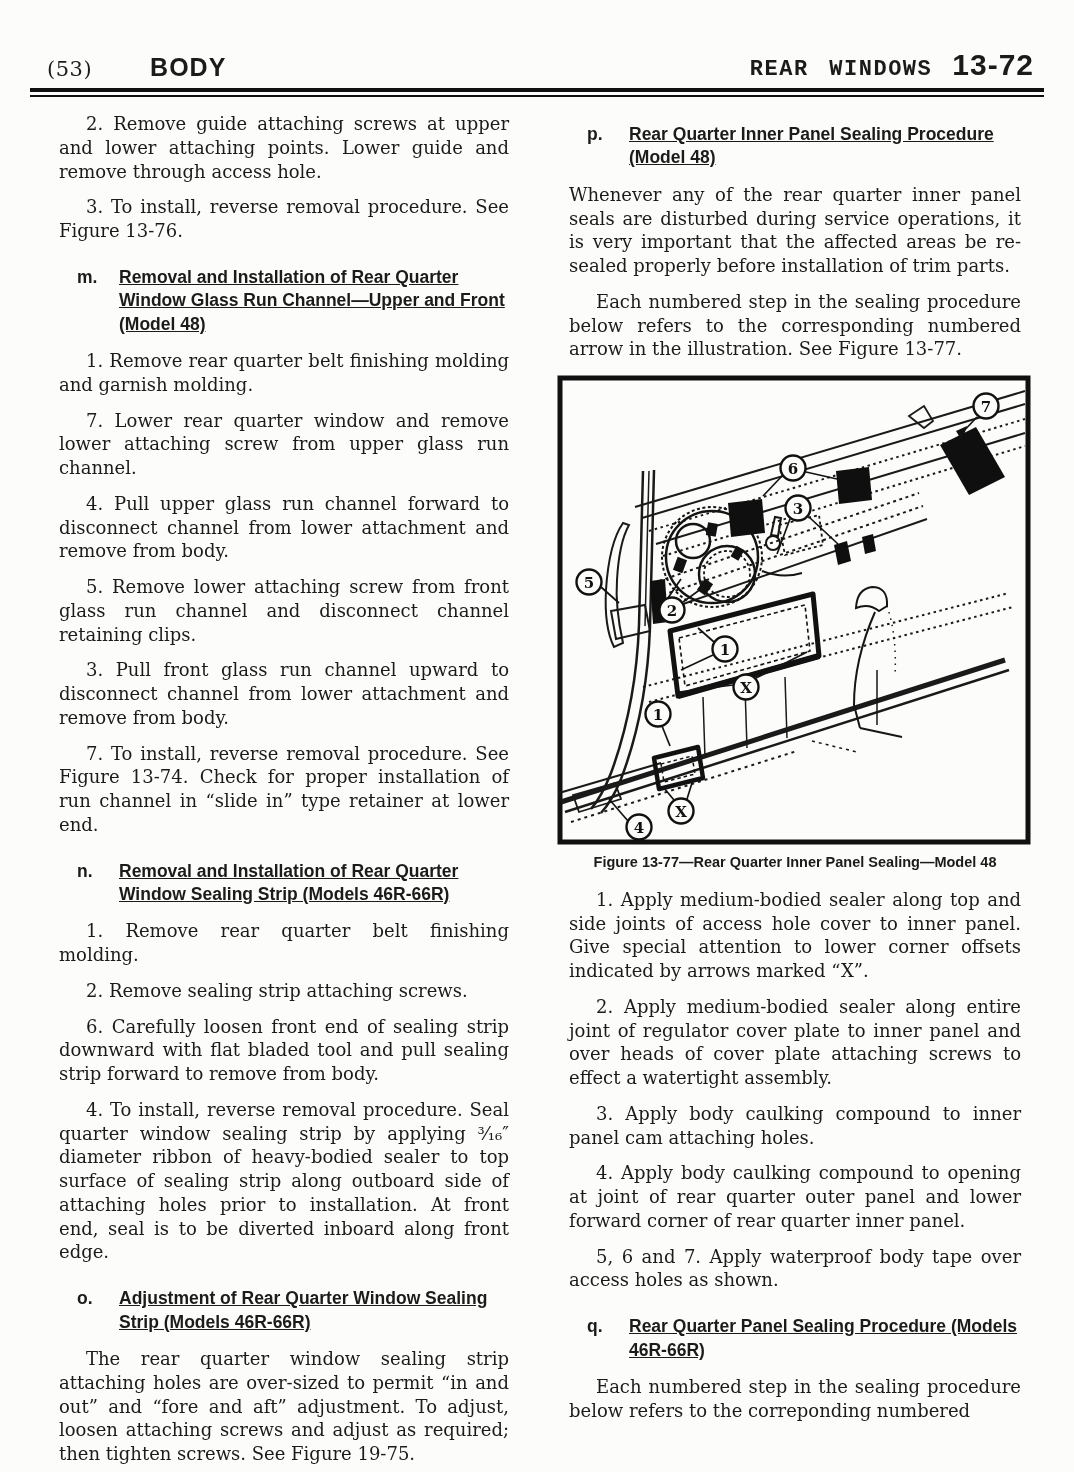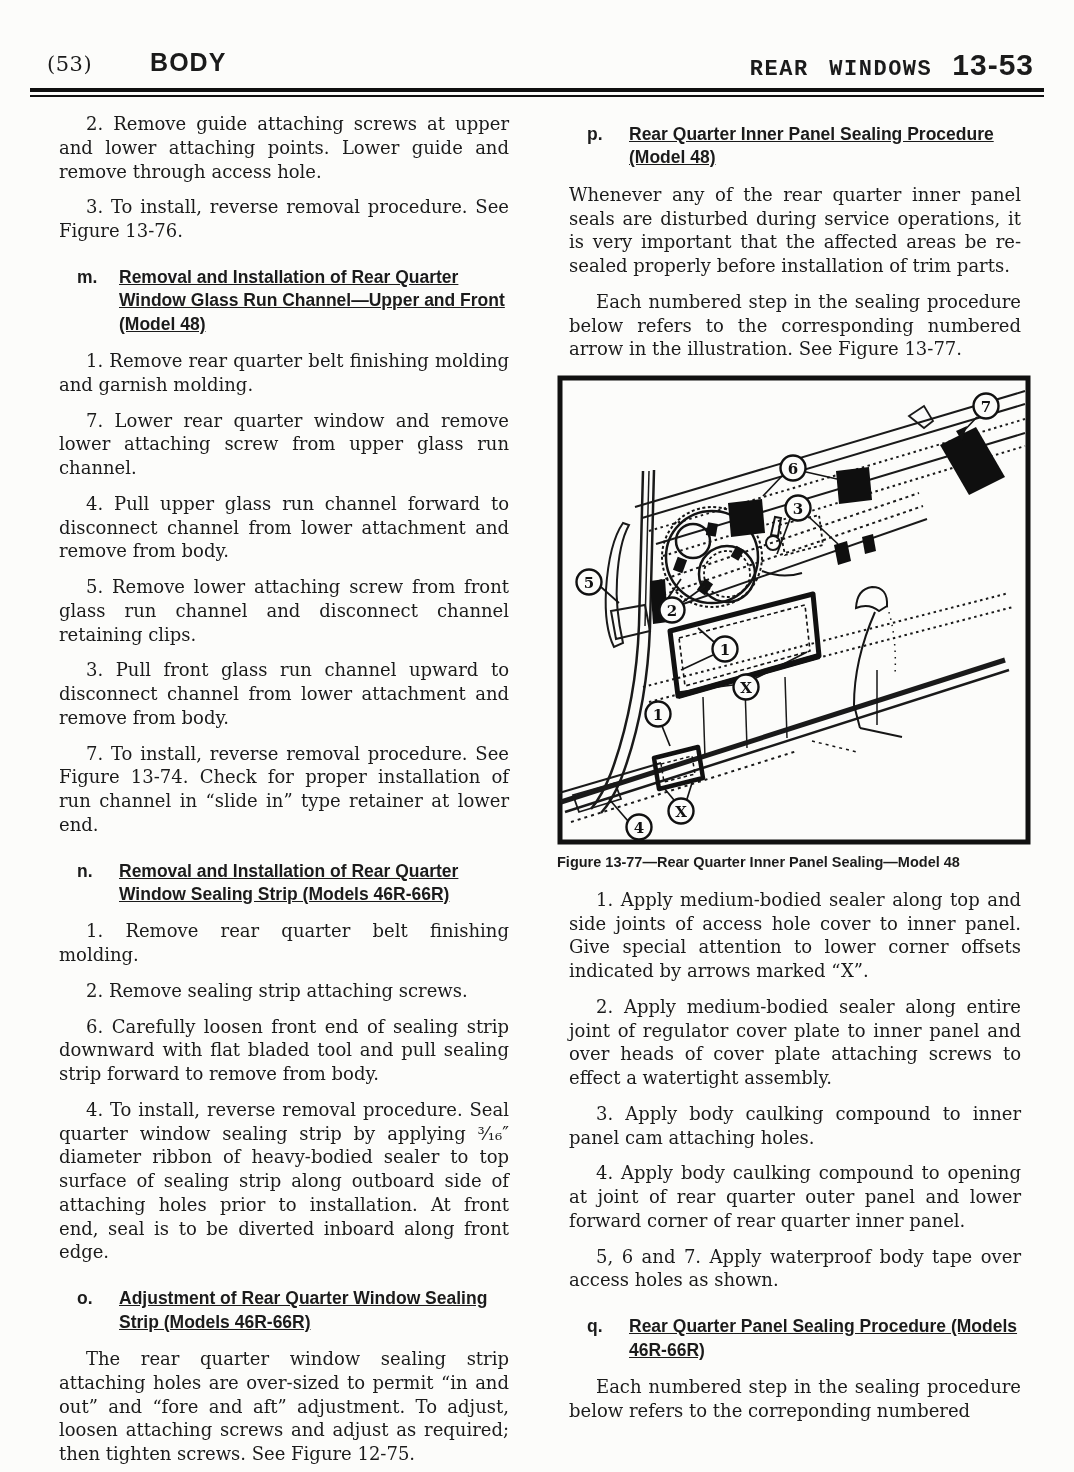--- a/index.html
+++ b/index.html
@@ -7,21 +7,21 @@
     width:1074px;height:1472px;
     background:#fcfcfa;
     position:relative;
     overflow:hidden;
     color:#1b1b1b;
     font-family:"DejaVu Serif", serif;
   }
   
   .page-header{
     position:absolute;left:47px;right:40px;top:48px;
-    display:flex;justify-content:space-between;align-items:flex-start;
+    display:flex;justify-content:space-between;align-items:flex-end;
   }
   .hdr-left{display:flex;align-items:baseline;}
   .page-ref{font-size:21px;letter-spacing:.5px;}
   .body-title{
     font-family:"Liberation Sans",sans-serif;font-weight:bold;
     font-size:25px;letter-spacing:1px;margin-left:58px;
   }
   .hdr-right{display:flex;align-items:baseline;}
   .chapter-title{
     font-family:Liberation Mono, monospace;font-weight:bold;
@@ -50,38 +50,38 @@
     font-size:17.5px;line-height:1.34;
     margin:23px 0 13px 30px;
   }
   .section-heading .letter{flex:none;width:42px;}
   .section-heading .title{flex:1;text-decoration:underline;}
   
   .figure-frame{margin:14px 0 8px 0;width:474px;height:470px;}
   .figure-frame svg{display:block;width:474px;height:470px;}
   .figure-caption{
     font-family:"Liberation Sans",sans-serif;font-weight:bold;
-    font-size:14.5px;line-height:1.3;
+    font-size:14.5px;line-height:1.3;text-align:center;
     margin:2px 0 16px 0;
   }
   .callout-label{
     font-family:"DejaVu Serif",serif;font-weight:bold;
   }
 </style>
 </head>
 <body>
 
 <div class="page-header">
   <div class="hdr-left">
     <span class="page-ref">(53)</span>
     <span class="body-title">BODY</span>
   </div>
   <div class="hdr-right">
     <span class="chapter-title">REAR WINDOWS</span>
-    <span class="page-num">13-53</span>
+    <span class="page-num">13-72</span>
   </div>
 </div>
 <div class="header-rule"></div>
 
 <div class="col col-left" id="left-col">
     <p class="para">2. Remove guide attaching screws at upper and lower attaching points. Lower guide and remove through access hole.</p>
     <p class="para">3. To install, reverse removal procedure. See Figure 13-76.</p>
     <div class="section-heading">
       <span class="letter">m.</span>
       <span class="title">Removal and Installation of Rear Quarter Window Glass Run Channel—Upper and Front (Model 48)</span>
@@ -97,21 +97,21 @@
       <span class="title">Removal and Installation of Rear Quarter Window Sealing Strip (Models 46R-66R)</span>
     </div>
     <p class="para">1. Remove rear quarter belt finishing molding.</p>
     <p class="para">2. Remove sealing strip attaching screws.</p>
     <p class="para">6. Carefully loosen front end of sealing strip downward with flat bladed tool and pull sealing strip forward to remove from body.</p>
     <p class="para">4. To install, reverse removal procedure. Seal quarter window sealing strip by applying ³⁄₁₆″ diameter ribbon of heavy-bodied sealer to top surface of sealing strip along outboard side of attaching holes prior to installation. At front end, seal is to be diverted inboard along front edge.</p>
     <div class="section-heading">
       <span class="letter">o.</span>
       <span class="title">Adjustment of Rear Quarter Window Sealing Strip (Models 46R-66R)</span>
     </div>
-    <p class="para">The rear quarter window sealing strip attaching holes are over-sized to permit “in and out” and “fore and aft” adjustment. To adjust, loosen attaching screws and adjust as required; then tighten screws. See Figure 12-75.</p>
+    <p class="para">The rear quarter window sealing strip attaching holes are over-sized to permit “in and out” and “fore and aft” adjustment. To adjust, loosen attaching screws and adjust as required; then tighten screws. See Figure 19-75.</p>
   </div>
 
 <div class="col col-right">
   <div id="right-before">
       <div class="section-heading">
         <span class="letter">p.</span>
         <span class="title">Rear Quarter Inner Panel Sealing Procedure (Model 48)</span>
       </div>
       <p class="para noindent">Whenever any of the rear quarter inner panel seals are disturbed during service operations, it is very important that the affected areas be re-sealed properly before installation of trim parts.</p>
       <p class="para">Each numbered step in the sealing procedure below refers to the corresponding numbered arrow in the illustration. See Figure 13-77.</p>

